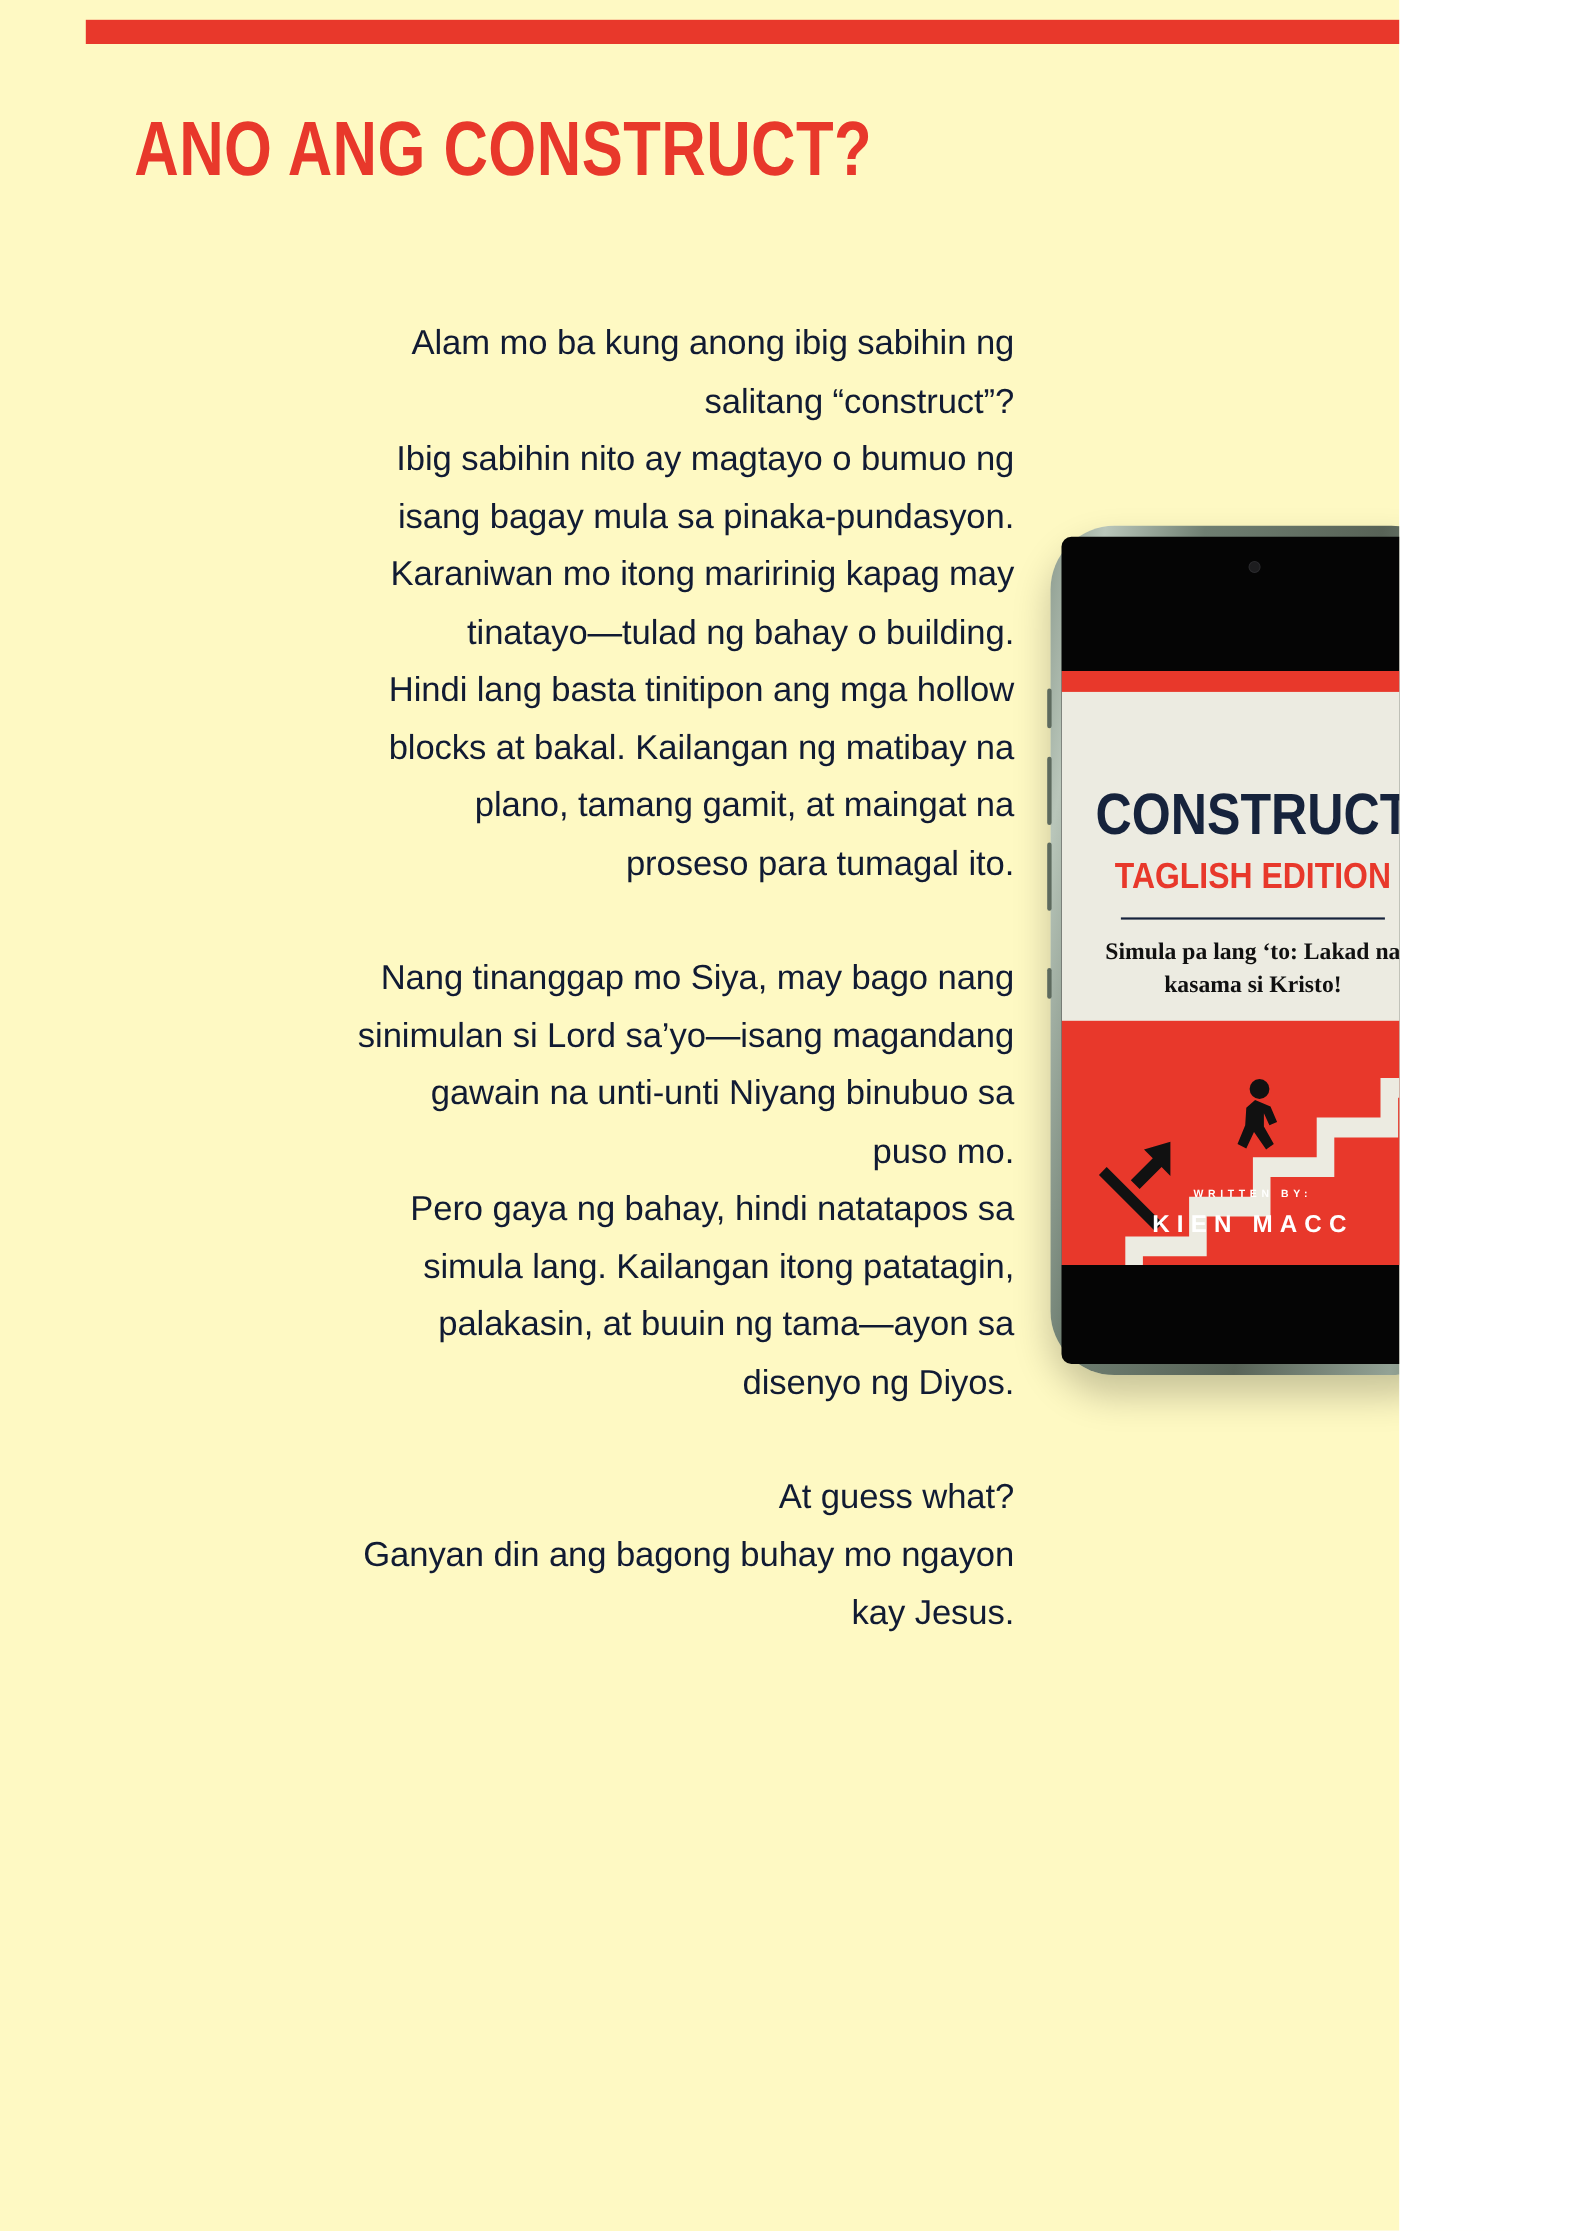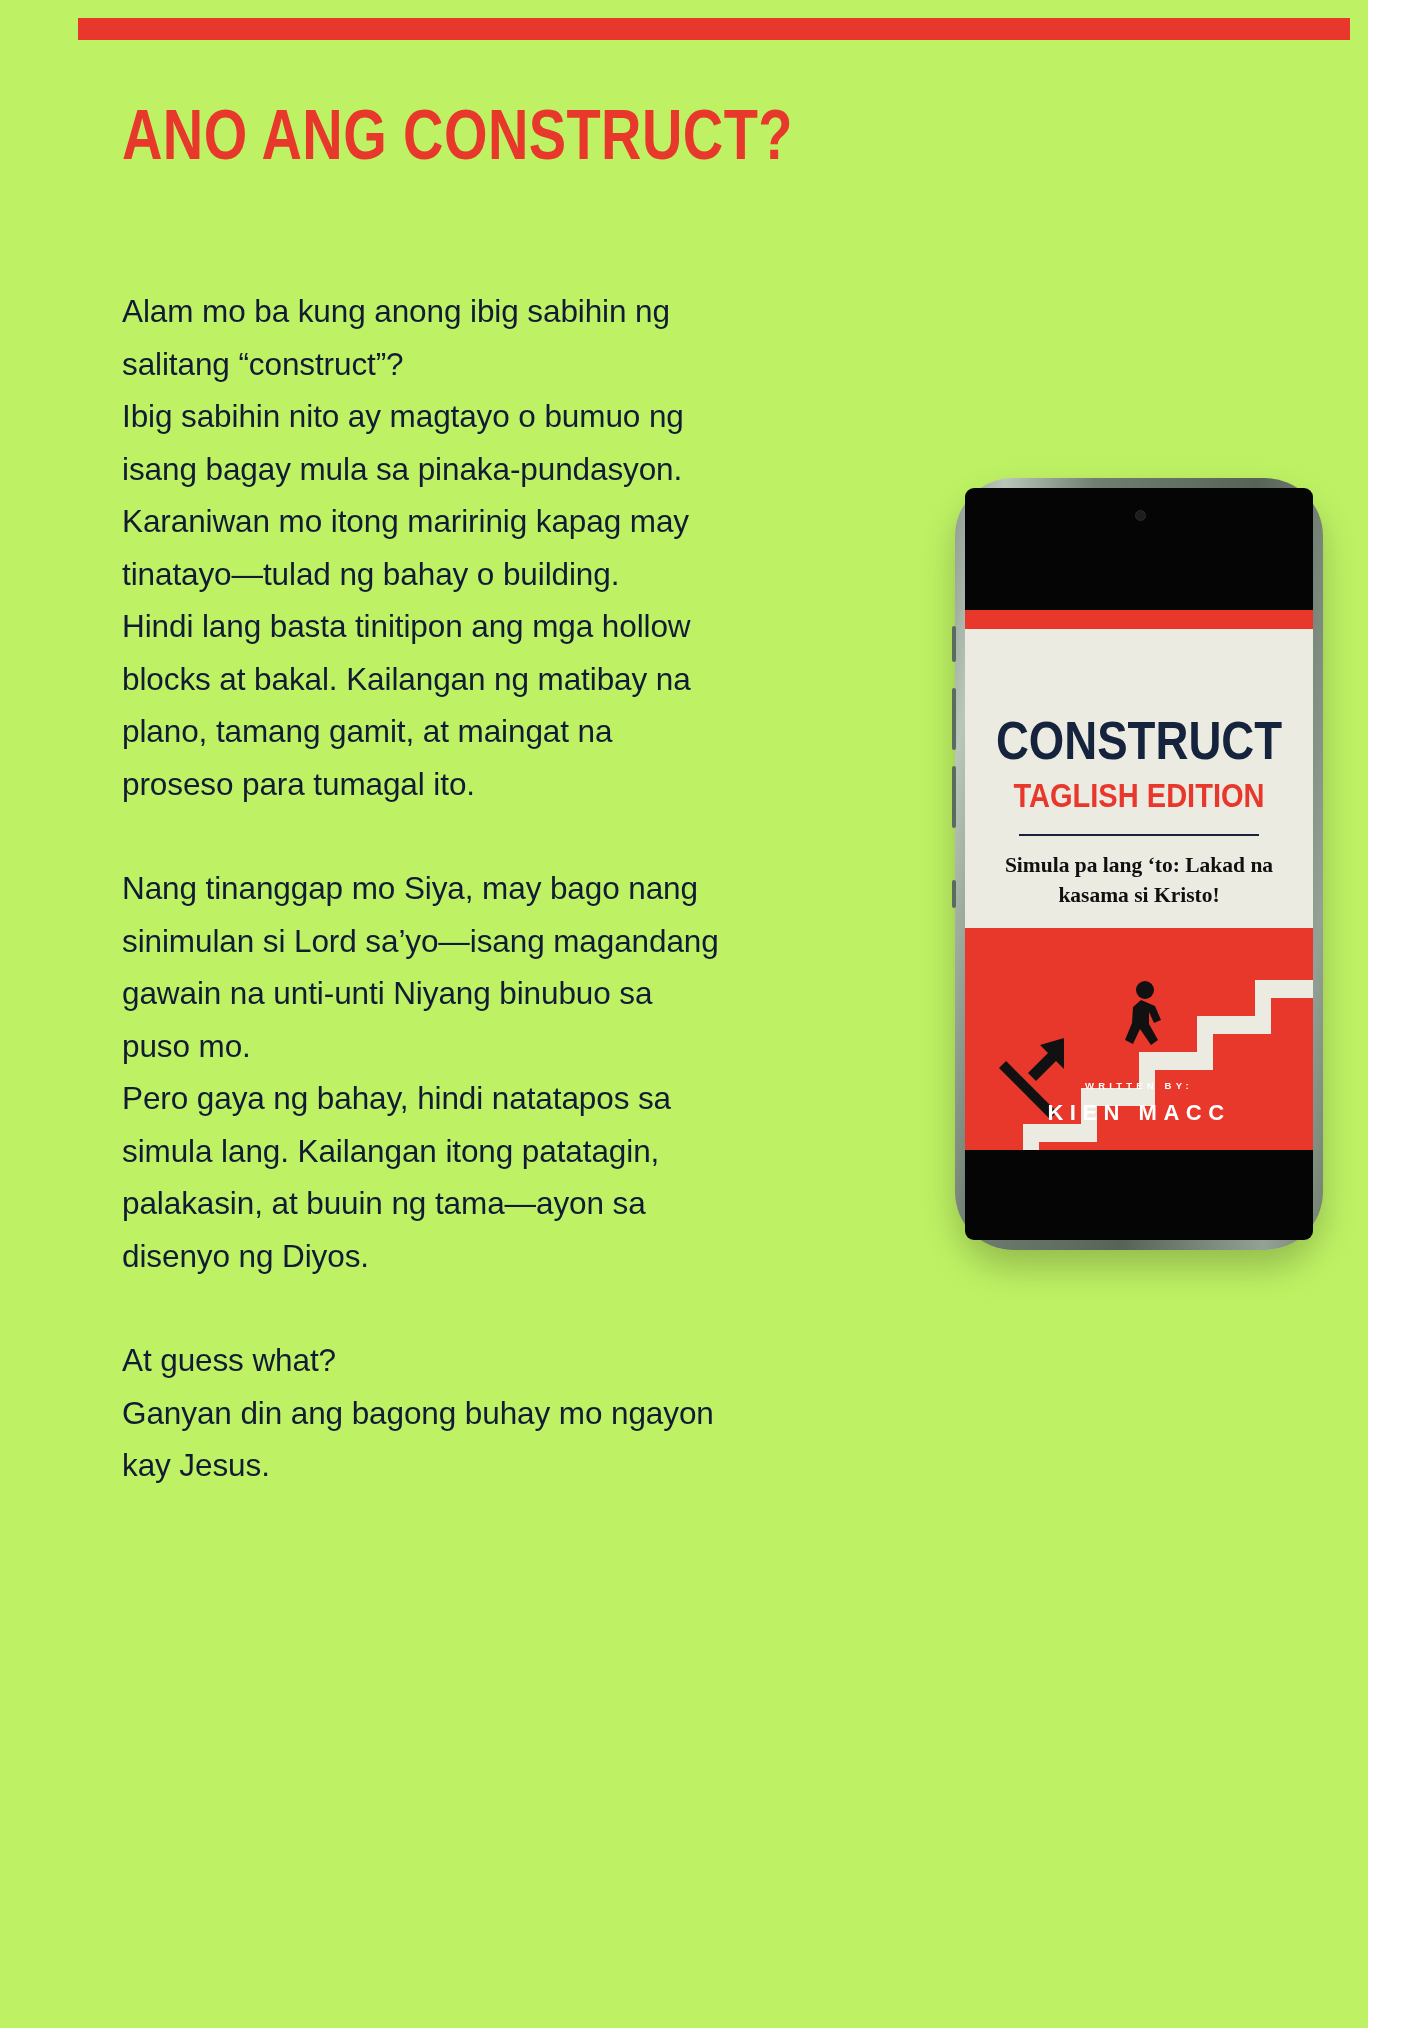--- a/index.html
+++ b/index.html
@@ -5,23 +5,23 @@
   html, body {
     margin: 0;
     padding: 0;
     background: #ffffff;
   }
   body {
     font-family: "Liberation Sans", sans-serif;
   }
   #page {
     position: relative;
-    width: 1368px;
+    width: 1272px;
     height: 2028px;
-    background: #bef264;
+    background: #fef9c3;
     overflow: hidden;
   }
 
   
   .top-rule {
     position: absolute;
     left: 78px;
     top: 18px;
     width: 1272px;
     height: 22px;
@@ -43,20 +43,21 @@
     transform-origin: left top;
     white-space: nowrap;
   }
 
   
   .body-col {
     position: absolute;
     left: 122px;
     top: 285px;
     width: 800px;
+    text-align: right;
   }
   .para {
     color: #111b33;
     font-family: "Liberation Sans", sans-serif;
     font-size: 31.5px;
     line-height: 52.5px;
     font-weight: 400;
     letter-spacing: -0.1px;
     white-space: pre-line;
     margin: 0;

